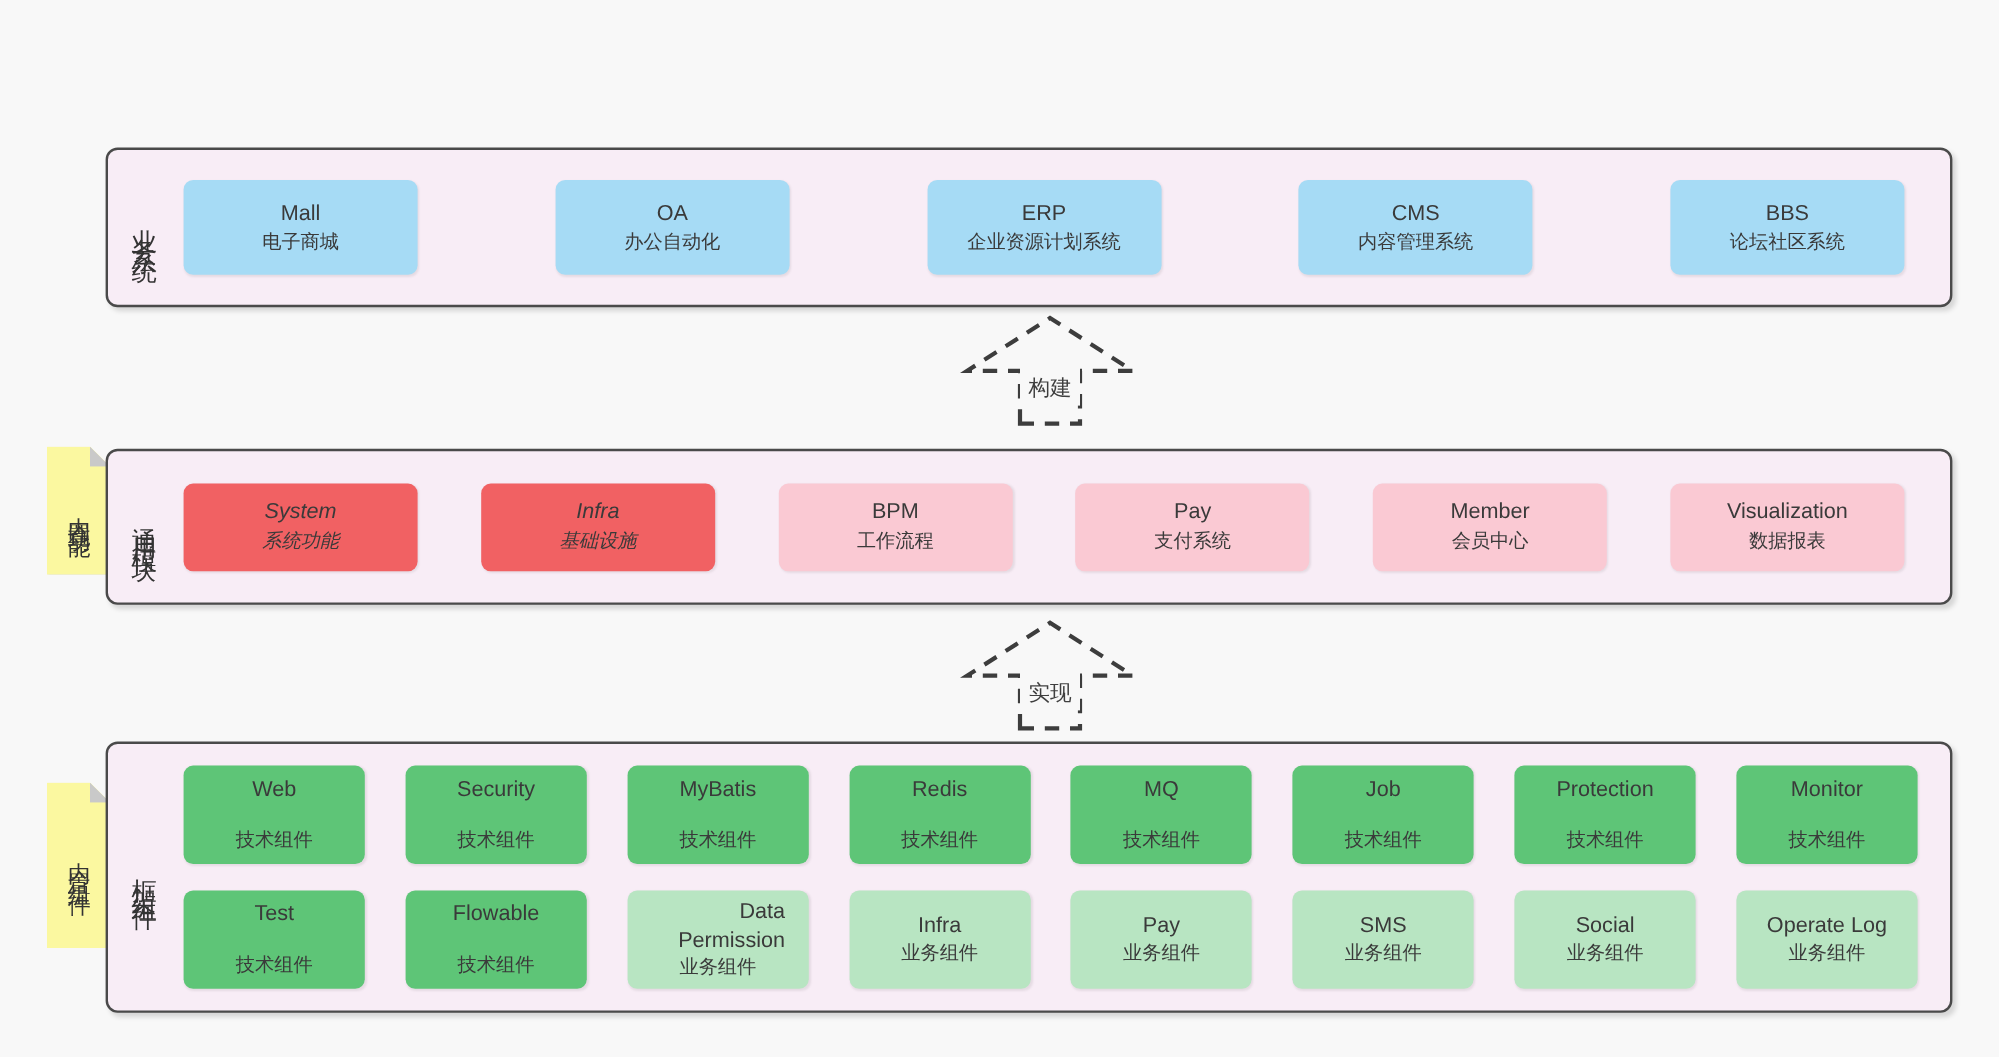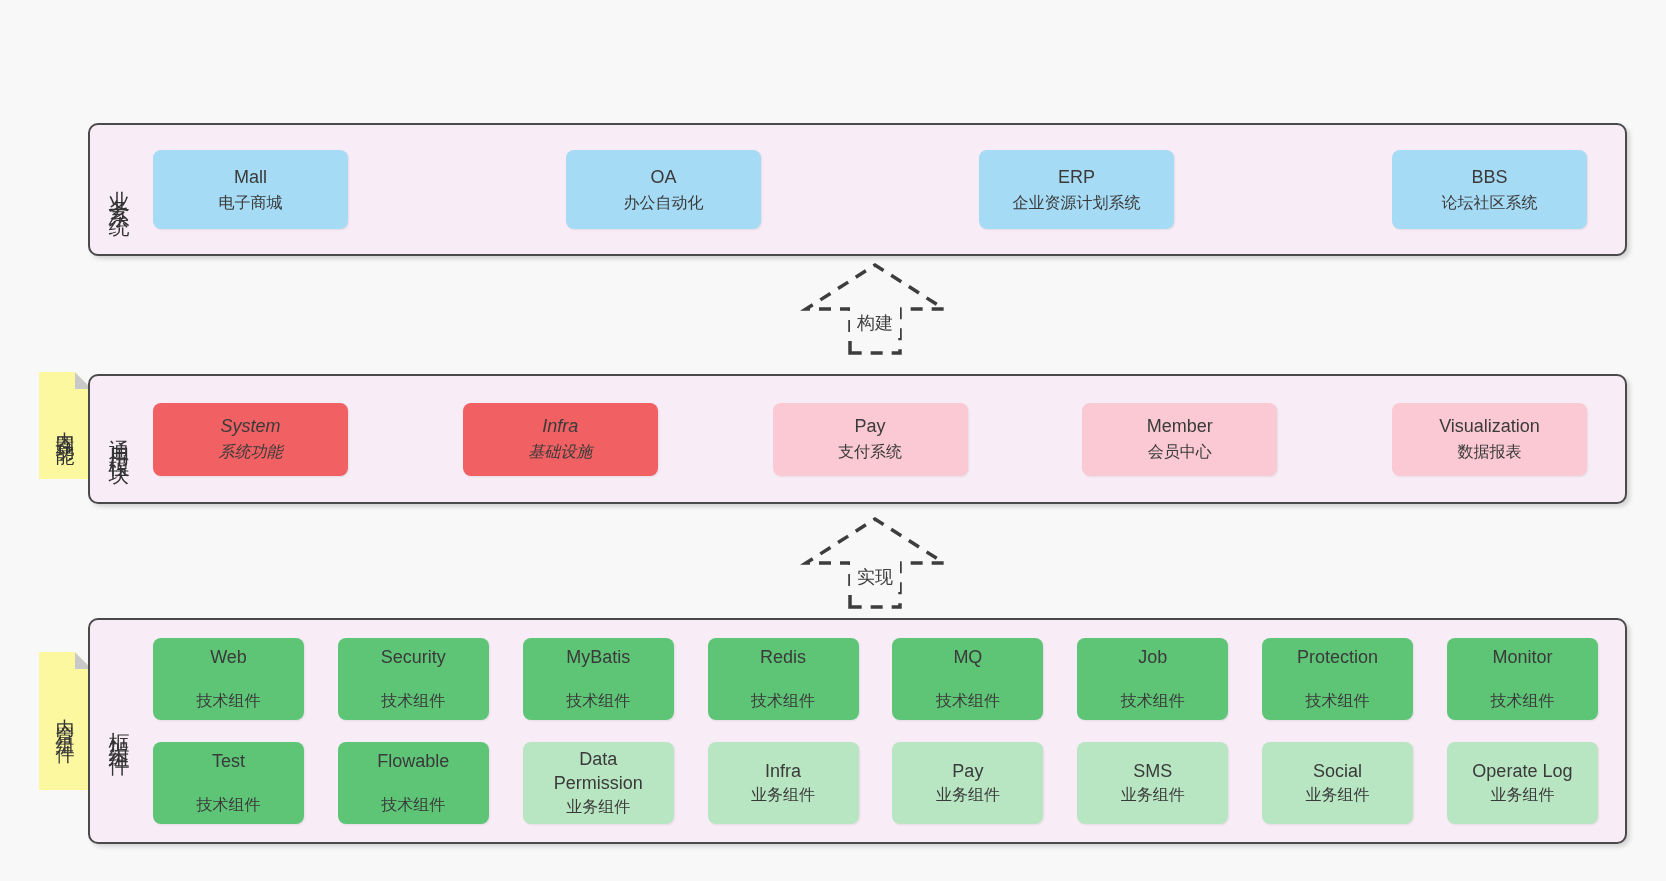--- a/index.html
+++ b/index.html
@@ -27,21 +27,21 @@
   .boxrow{
     flex:1;display:flex;justify-content:space-between;align-items:center;
   }
   .row6{padding:0 38px 0 17px;}
   .rows{flex:1;display:flex;flex-direction:column;gap:22px;padding:0 27px 0 17px;}
   .box{
     border-radius:8px;display:flex;flex-direction:column;justify-content:center;
     align-items:center;text-align:center;color:#3a3a3a;
     box-shadow:1px 1px 2px rgba(0,0,0,0.08);
   }
-  .box .name{font-size:18px;line-height:25px;}
+  .box .name{font-size:18px;line-height:25px;text-align:right;}
   .box .desc{font-size:16px;line-height:25px;}
   .box6{width:195px;}
   #panel-business .box6{height:79px;}
   #panel-modules  .box6{height:73px;}
   .box8{width:151px;height:82px;}
   .box8 .name{line-height:24px;max-width:112px;}
   .box8 .desc{line-height:24px;}
   .blue{background:#a6dbf5;}
   .red{background:#f16163;font-style:italic;}
   .pink{background:#fac9d3;}
@@ -80,20 +80,24 @@
     </div>
     <div class="box box6 blue">
       <div class="name">OA</div>
       <div class="desc">办公自动化</div>
     </div>
     <div class="box box6 blue">
       <div class="name">ERP</div>
       <div class="desc">企业资源计划系统</div>
     </div>
     <div class="box box6 blue">
+      <div class="name">CMS</div>
+      <div class="desc">内容管理系统</div>
+    </div>
+    <div class="box box6 blue">
       <div class="name">BBS</div>
       <div class="desc">论坛社区系统</div>
     </div>
   </div>
 </div>
 
 <svg class="arrow" id="arrow-build" width="150" height="100" viewBox="0 0 150 100">
   <path d="M50 95 L50 51 L6 51 L75 7 L144 51 L100 51 L100 95 Z" fill="none" stroke="#3d3d3d" stroke-width="3.5" stroke-dasharray="12 9"></path>
   <rect x="50" y="47" width="50" height="33" fill="#f8f8f8"></rect>
   <text x="75" y="71" font-size="18" fill="#3f3f3f" text-anchor="middle">构建</text>
@@ -109,20 +113,24 @@
   <div class="boxrow row6">
     <div class="box box6 red">
       <div class="name">System</div>
       <div class="desc">系统功能</div>
     </div>
     <div class="box box6 red">
       <div class="name">Infra</div>
       <div class="desc">基础设施</div>
     </div>
     <div class="box box6 pink">
+      <div class="name">BPM</div>
+      <div class="desc">工作流程</div>
+    </div>
+    <div class="box box6 pink">
       <div class="name">Pay</div>
       <div class="desc">支付系统</div>
     </div>
     <div class="box box6 pink">
       <div class="name">Member</div>
       <div class="desc">会员中心</div>
     </div>
     <div class="box box6 pink">
       <div class="name">Visualization</div>
       <div class="desc">数据报表</div>

